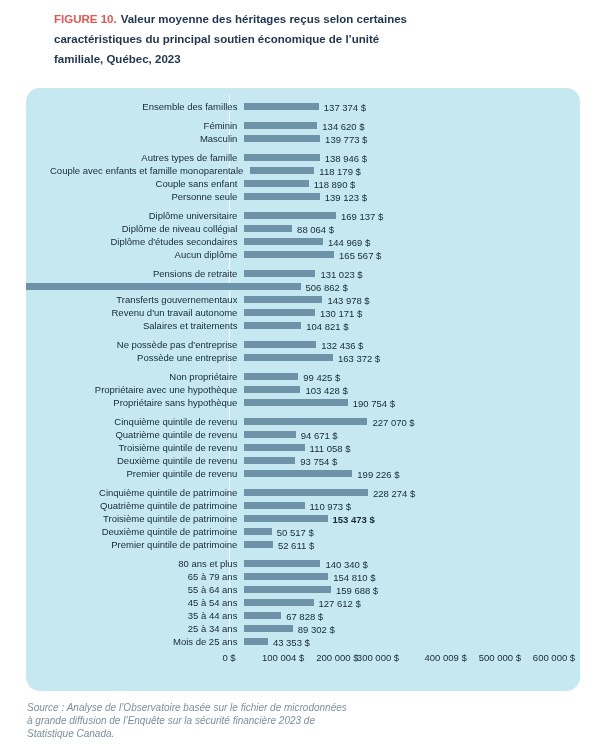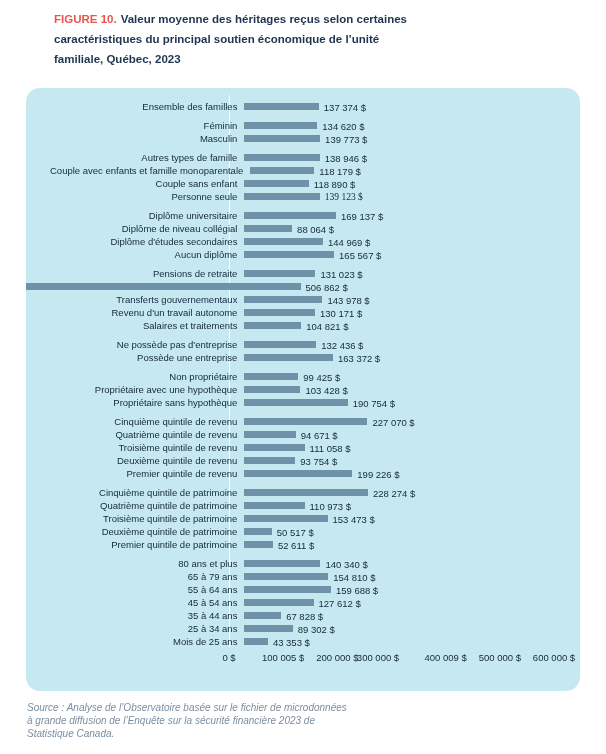--- a/index.html
+++ b/index.html
@@ -93,21 +93,21 @@
             <div class="cat-label">Couple sans enfant</div>
             <div class="bar-area">
               <div class="bar" style="width: 64.3987px; background: rgb(110, 147, 168);"></div>
               <span class="val" style="left: 69.3987px;">118 890 $</span>
             </div>
           </div>
           <div class="row">
             <div class="cat-label">Personne seule</div>
             <div class="bar-area">
               <div class="bar" style="width: 75.3583px; background: rgb(110, 147, 168);"></div>
-              <span class="val" style="left: 80.3583px; font-family: Liberation Serif, serif;">139 123 $</span>
+              <span class="val" style="left: 80.3583px;">139 123 $</span>
             </div>
           </div>
         </div>
         <div class="group">
           <div class="row">
             <div class="cat-label">Diplôme universitaire</div>
             <div class="bar-area">
               <div class="bar" style="width: 91.6159px; background: rgb(110, 147, 168);"></div>
               <span class="val" style="left: 96.6159px;">169 137 $</span>
             </div>
@@ -258,21 +258,21 @@
             <div class="cat-label">Quatrième quintile de patrimoine</div>
             <div class="bar-area">
               <div class="bar" style="width: 60.1104px; background: rgb(110, 147, 168);"></div>
               <span class="val" style="left: 65.1104px;">110 973 $</span>
             </div>
           </div>
           <div class="row">
             <div class="cat-label">Troisième quintile de patrimoine</div>
             <div class="bar-area">
               <div class="bar" style="width: 83.1312px; background: rgb(110, 147, 168);"></div>
-              <span class="val" style="left: 88.1312px;">153 473 $</span>
+              <span class="val" style="left: 88.1312px; font-weight: bold;">153 473 $</span>
             </div>
           </div>
           <div class="row">
             <div class="cat-label">Deuxième quintile de patrimoine</div>
             <div class="bar-area">
               <div class="bar" style="width: 27.3634px; background: rgb(110, 147, 168);"></div>
               <span class="val" style="left: 32.3634px;">50 517 $</span>
             </div>
           </div>
           <div class="row">
@@ -330,21 +330,21 @@
             <div class="cat-label">Mois de 25 ans</div>
             <div class="bar-area">
               <div class="bar" style="width: 23.4829px; background: rgb(110, 147, 168);"></div>
               <span class="val" style="left: 28.4829px;">43 353 $</span>
             </div>
           </div>
         </div>
       </div>
     <div class="xaxis" id="xaxis">
         <span class="xtick" style="left: 0px;">0 $</span>
-        <span class="xtick" style="left: 54.1667px;">100 005 $</span>
+        <span class="xtick" style="left: 54.1667px;">100 004 $</span>
         <span class="xtick" style="left: 108.333px;">200 000 $</span>
         <span class="xtick" style="left: 149px;">300 000 $</span>
         <span class="xtick" style="left: 216.667px;">400 009 $</span>
         <span class="xtick" style="left: 270.833px; text-align: right;">500 000 $</span>
         <span class="xtick" style="left: 325px;">600 000 $</span>
       </div>
   </div>
 
   <div class="source-block">
     <div>Source : Analyse de l’Observatoire basée sur le fichier de microdonnées</div>

